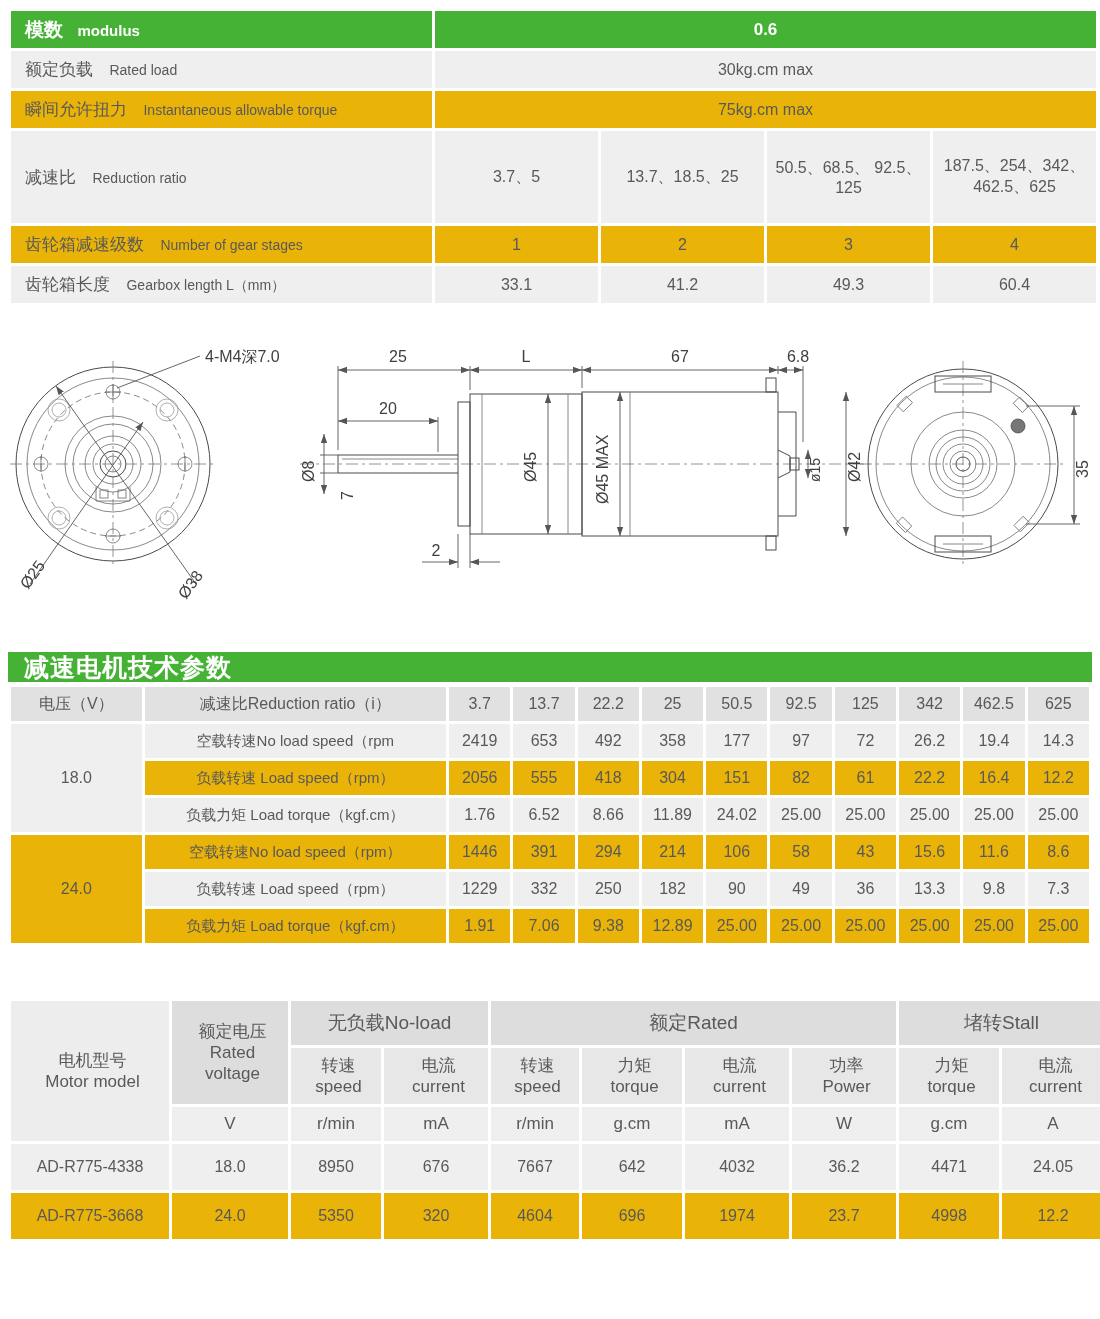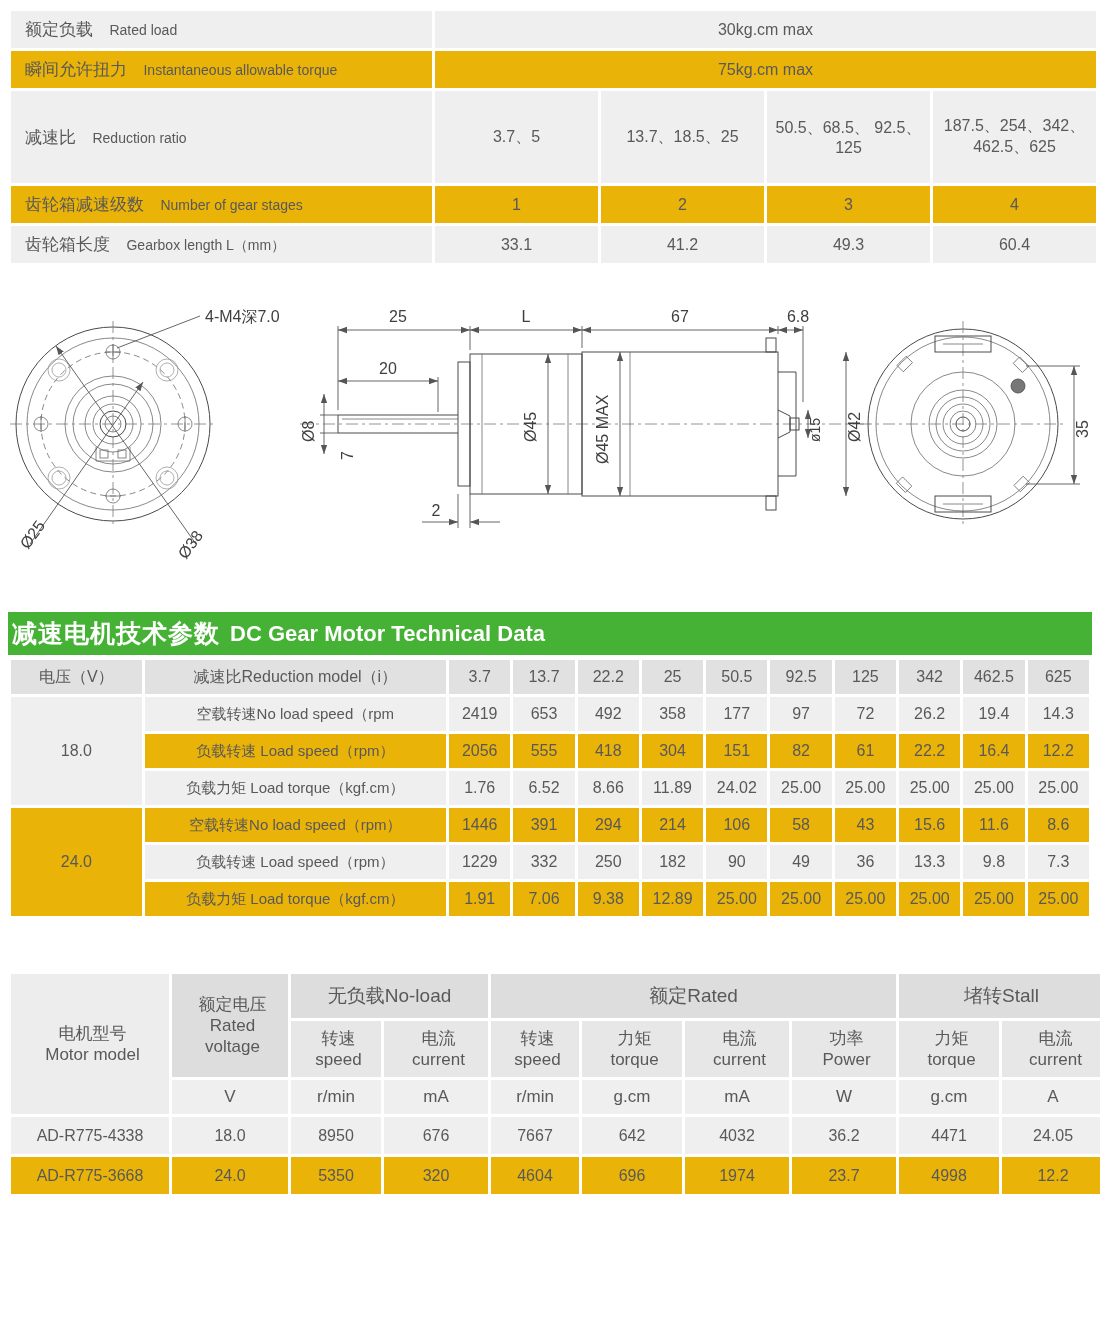--- a/index.html
+++ b/index.html
@@ -34,53 +34,60 @@
   .draw-wrap{height:346px;display:flex;align-items:flex-end;}
   svg .ln{stroke:#4a4a4a;stroke-width:1;fill:none;}
   svg .thin{stroke:#6a6a6a;stroke-width:0.8;fill:none;}
   svg .cl{stroke:#7a7a7a;stroke-width:0.8;fill:none;stroke-dasharray:12 4 3 4;}
   svg .dsh{stroke:#6a6a6a;stroke-width:0.8;fill:none;stroke-dasharray:6 4;}
   svg .dim{stroke:#555;stroke-width:0.9;fill:none;}
   svg text{fill:#3f3f3f;font-size:16px;font-family:"Liberation Sans","DejaVu Sans",sans-serif;}
   svg text.sm{font-size:14px;}
 
   
-  .banner{width:1084px;box-sizing:border-box;height:43px;background:#46b235;color:#fff;
-          display:flex;align-items:center;padding-left:4px;margin:0 0 2px 0;}
+  .banner{width:1084px;box-sizing:border-box;height:30px;background:#46b235;color:#fff;
+          display:flex;align-items:center;padding-left:16px;margin:0 0 2px 0;}
   .banner .b-zh{font-size:25px;font-weight:bold;letter-spacing:1px;}
   .banner .b-en{font-size:22px;font-weight:bold;margin-left:10px;}
 
   
   .gear td{height:34px;font-size:16px;}
   .gear td.rl{font-size:15px;}
 
   
   .motor td{font-size:16px;}
   .preline{white-space:pre-line;line-height:1.25;padding-left:7px;}
   .motor .gh{height:44px;font-size:19px;}
   .motor .sub{height:56px;font-size:17px;}
   .motor .unit{height:34px;font-size:17px;}
-  .motor .dat{height:37px;}
+  .motor .dat{height:46px;}
   .motor .model-h{font-size:17px;}
   .motor .volt-h2{font-size:17px;}
 </style>
 </head>
 <body>
 
 <div class="page">
 
   <table class="spec">
     <colgroup>
         <col style="width:421px">
         <col style="width:163px">
         <col style="width:163px">
         <col style="width:163px">
         <col style="width:163px">
       </colgroup>
     <tbody>
+      <tr class="hdr">
+        <td class="bg-green lab">
+          <span class="g-zh">模数</span>
+          <span class="g-en">modulus</span>
+        </td>
+        <td class="bg-green g-val" colspan="4">0.6</td>
+      </tr>
       <tr class="r-light">
         <td class="lab">
           <span class="zh">额定负载</span>
           <span class="en">Rated load</span>
         </td>
         <td colspan="4">30kg.cm  max</td>
       </tr>
       <tr class="r-dark">
         <td class="lab">
           <span class="zh">瞬间允许扭力</span>
@@ -271,41 +278,40 @@
       <line class="dim" x1="1018" y1="84" x2="1072" y2="84"></line>
       <line class="dim" x1="1018" y1="202" x2="1072" y2="202"></line>
       <line class="dim" x1="1066" y1="84" x2="1066" y2="202" marker-start="url(#as)" marker-end="url(#ae)"></line>
       <text x="1080" y="156" transform="rotate(-90 1080 156)">35</text>
     </g>
   </svg>
   </div>
 
   <div class="banner">
     <span class="b-zh">减速电机技术参数</span>
-    <span class="b-en">DC Gear Motor Technical Data</span>
   </div>
   <table class="gear">
     <colgroup>
         <col style="width:130px">
         <col style="width:300px">
       <col style="width:61px">
         <col style="width:61px">
         <col style="width:61px">
         <col style="width:61px">
         <col style="width:61px">
       <col style="width:61px">
         <col style="width:61px">
         <col style="width:61px">
         <col style="width:61px">
         <col style="width:61px">
       </colgroup>
     <tbody>
       <tr class="r-hdr">
         <td>电压（V）</td>
-        <td>减速比Reduction model（i）</td>
+        <td>减速比Reduction ratio（i）</td>
       <td>3.7</td>
           <td>13.7</td>
           <td>22.2</td>
           <td>25</td>
           <td>50.5</td>
           <td>92.5</td>
           <td>125</td>
           <td>342</td>
           <td>462.5</td>
           <td>625</td>

